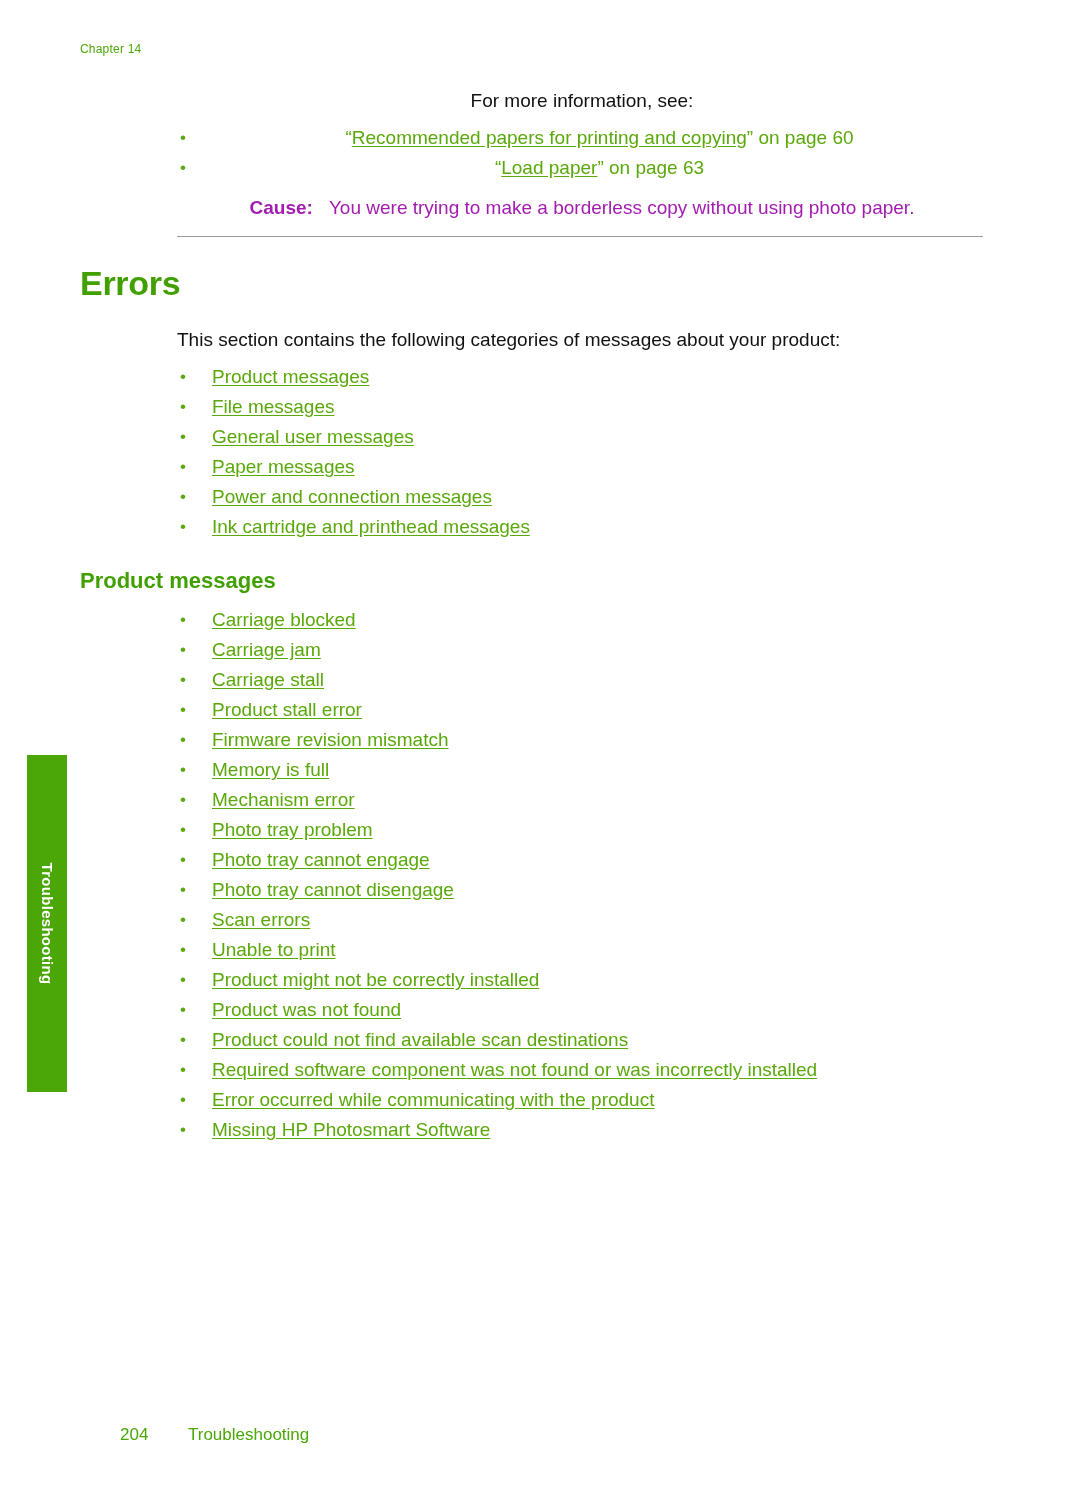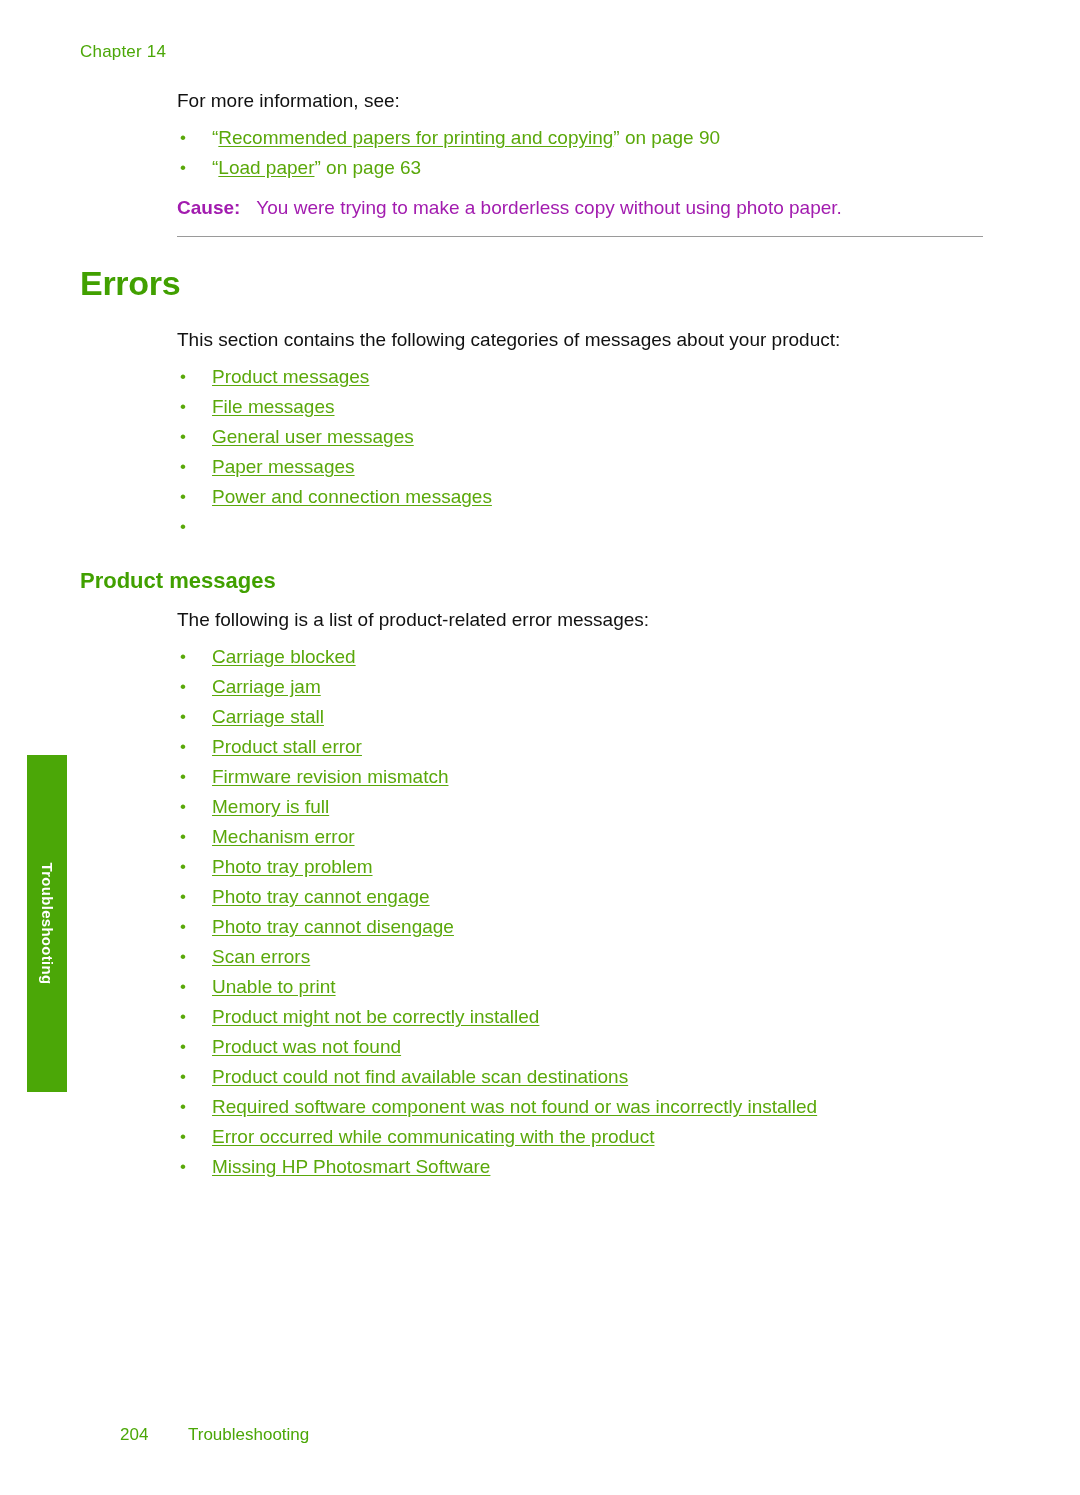--- a/index.html
+++ b/index.html
@@ -19,31 +19,32 @@
   .page {
     position: absolute;
     inset: 0;
   }
 
   
   .chapter-header {
     position: absolute;
     left: 80px;
     top: 42px;
-    font-size: 17px;
+    font-size: 12px;
     color: #4ba707;
     letter-spacing: 0.2px;
   }
 
   
   .content {
     position: absolute;
     left: 177px;
     top: 86px;
     width: 810px;
+    text-align: center;
   }
 
   .para {
     font-size: 19px;
     line-height: 30px;
     color: #111111;
     margin: 0 0 7px 0;
   }
 
   .cause-line {
@@ -177,21 +178,21 @@
 <div class="page">
 
   <div class="chapter-header">Chapter 14</div>
 
   <div class="content">
     <p class="para">For more information, see:</p>
 
     <ul class="bullets">
       <li>
         <span class="marker">•</span>
-        <span class="plain-green">“</span><a class="link" href="#">Recommended papers for printing and copying</a><span class="plain-green">”</span><span class="plain-green"> on page 90</span>
+        <span class="plain-green">“</span><a class="link" href="#">Recommended papers for printing and copying</a><span class="plain-green">”</span><span class="plain-green"> on page 60</span>
       </li>
       <li>
         <span class="marker">•</span>
         <span class="plain-green">“</span><a class="link" href="#">Load paper</a><span class="plain-green">”</span><span class="plain-green"> on page 63</span>
       </li>
     </ul>
 
     <p class="cause-line">
       <span class="cause-label">Cause:</span><span class="cause-gap"></span><span>You were trying to make a borderless copy without using photo paper.</span>
     </p>
@@ -202,28 +203,27 @@
   <div class="h1-errors">Errors</div>
 
   <div class="errors-body">
     <p class="para">This section contains the following categories of messages about your product:</p>
     <ul class="bullets tight">
       <li><span class="marker">•</span><a class="link" href="#">Product messages</a></li>
       <li><span class="marker">•</span><a class="link" href="#">File messages</a></li>
       <li><span class="marker">•</span><a class="link" href="#">General user messages</a></li>
       <li><span class="marker">•</span><a class="link" href="#">Paper messages</a></li>
       <li><span class="marker">•</span><a class="link" href="#">Power and connection messages</a></li>
-      <li><span class="marker">•</span></li>
+      <li><span class="marker">•</span><a class="link" href="#">Ink cartridge and printhead messages</a></li>
     </ul>
   </div>
 
   <div class="h2-product">Product messages</div>
 
   <div class="product-body">
-    <p class="para">The following is a list of product-related error messages:</p>
     <ul class="bullets loose">
       <li><span class="marker">•</span><a class="link" href="#">Carriage blocked</a></li>
       <li><span class="marker">•</span><a class="link" href="#">Carriage jam</a></li>
       <li><span class="marker">•</span><a class="link" href="#">Carriage stall</a></li>
       <li><span class="marker">•</span><a class="link" href="#">Product stall error</a></li>
       <li><span class="marker">•</span><a class="link" href="#">Firmware revision mismatch</a></li>
       <li><span class="marker">•</span><a class="link" href="#">Memory is full</a></li>
       <li><span class="marker">•</span><a class="link" href="#">Mechanism error</a></li>
       <li><span class="marker">•</span><a class="link" href="#">Photo tray problem</a></li>
       <li><span class="marker">•</span><a class="link" href="#">Photo tray cannot engage</a></li>

